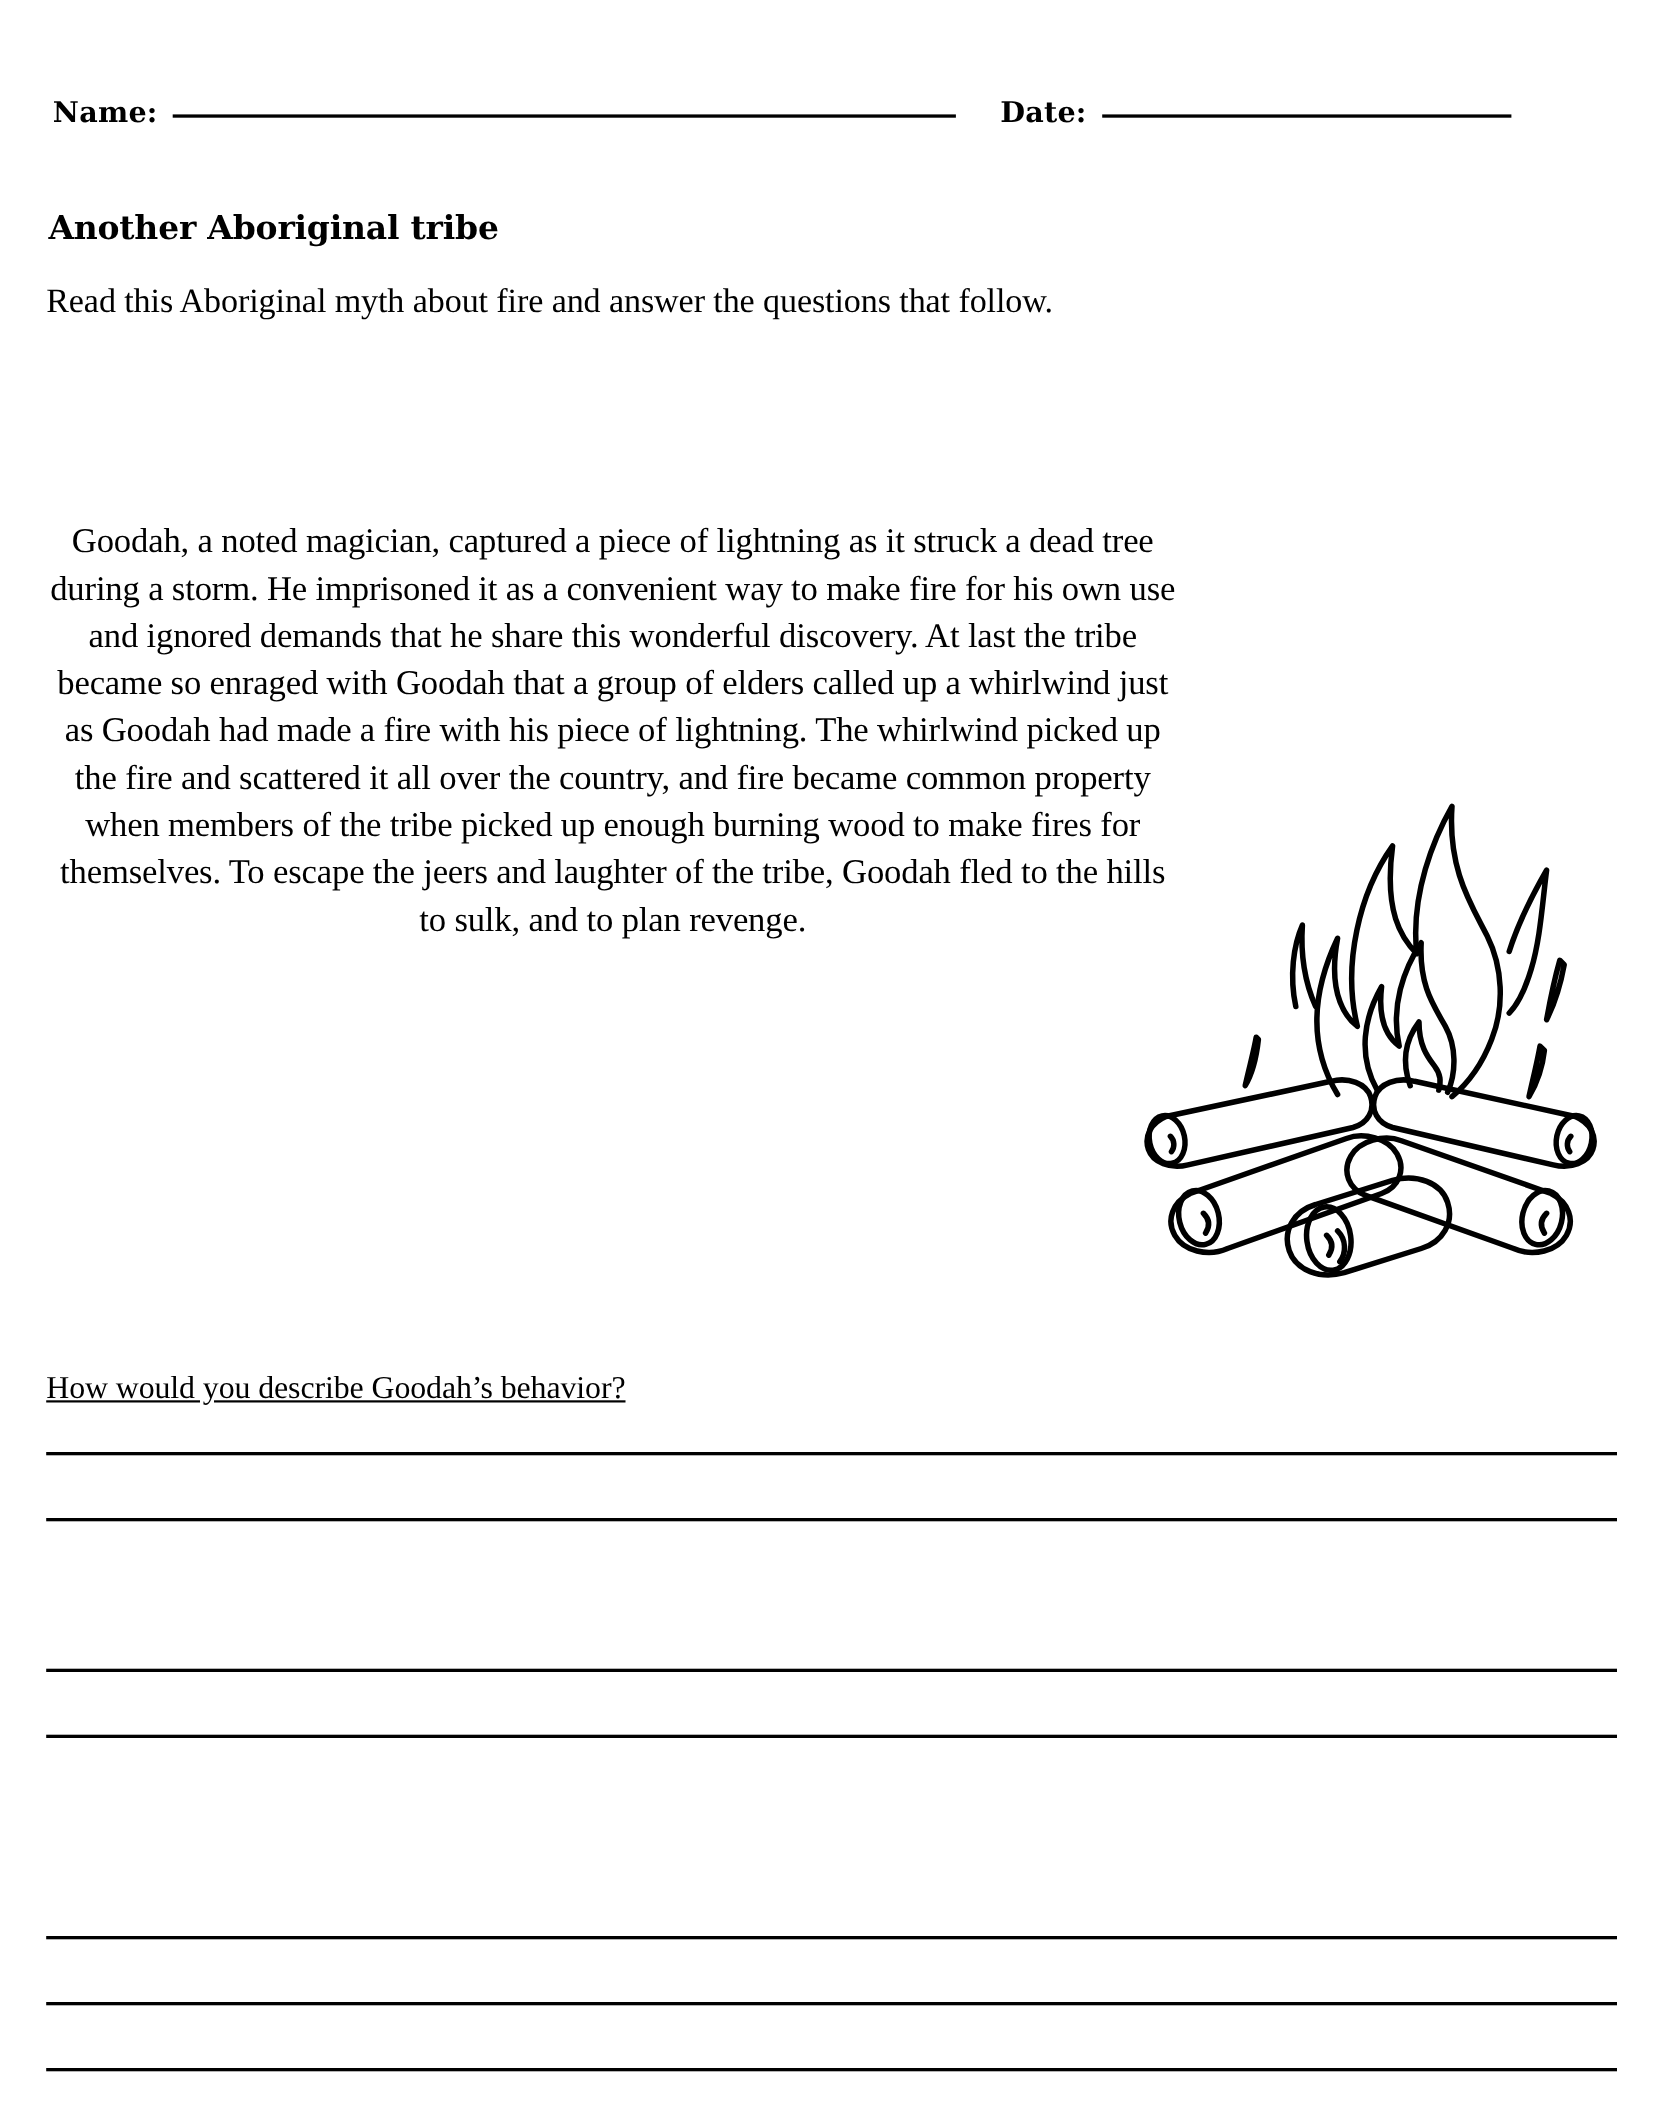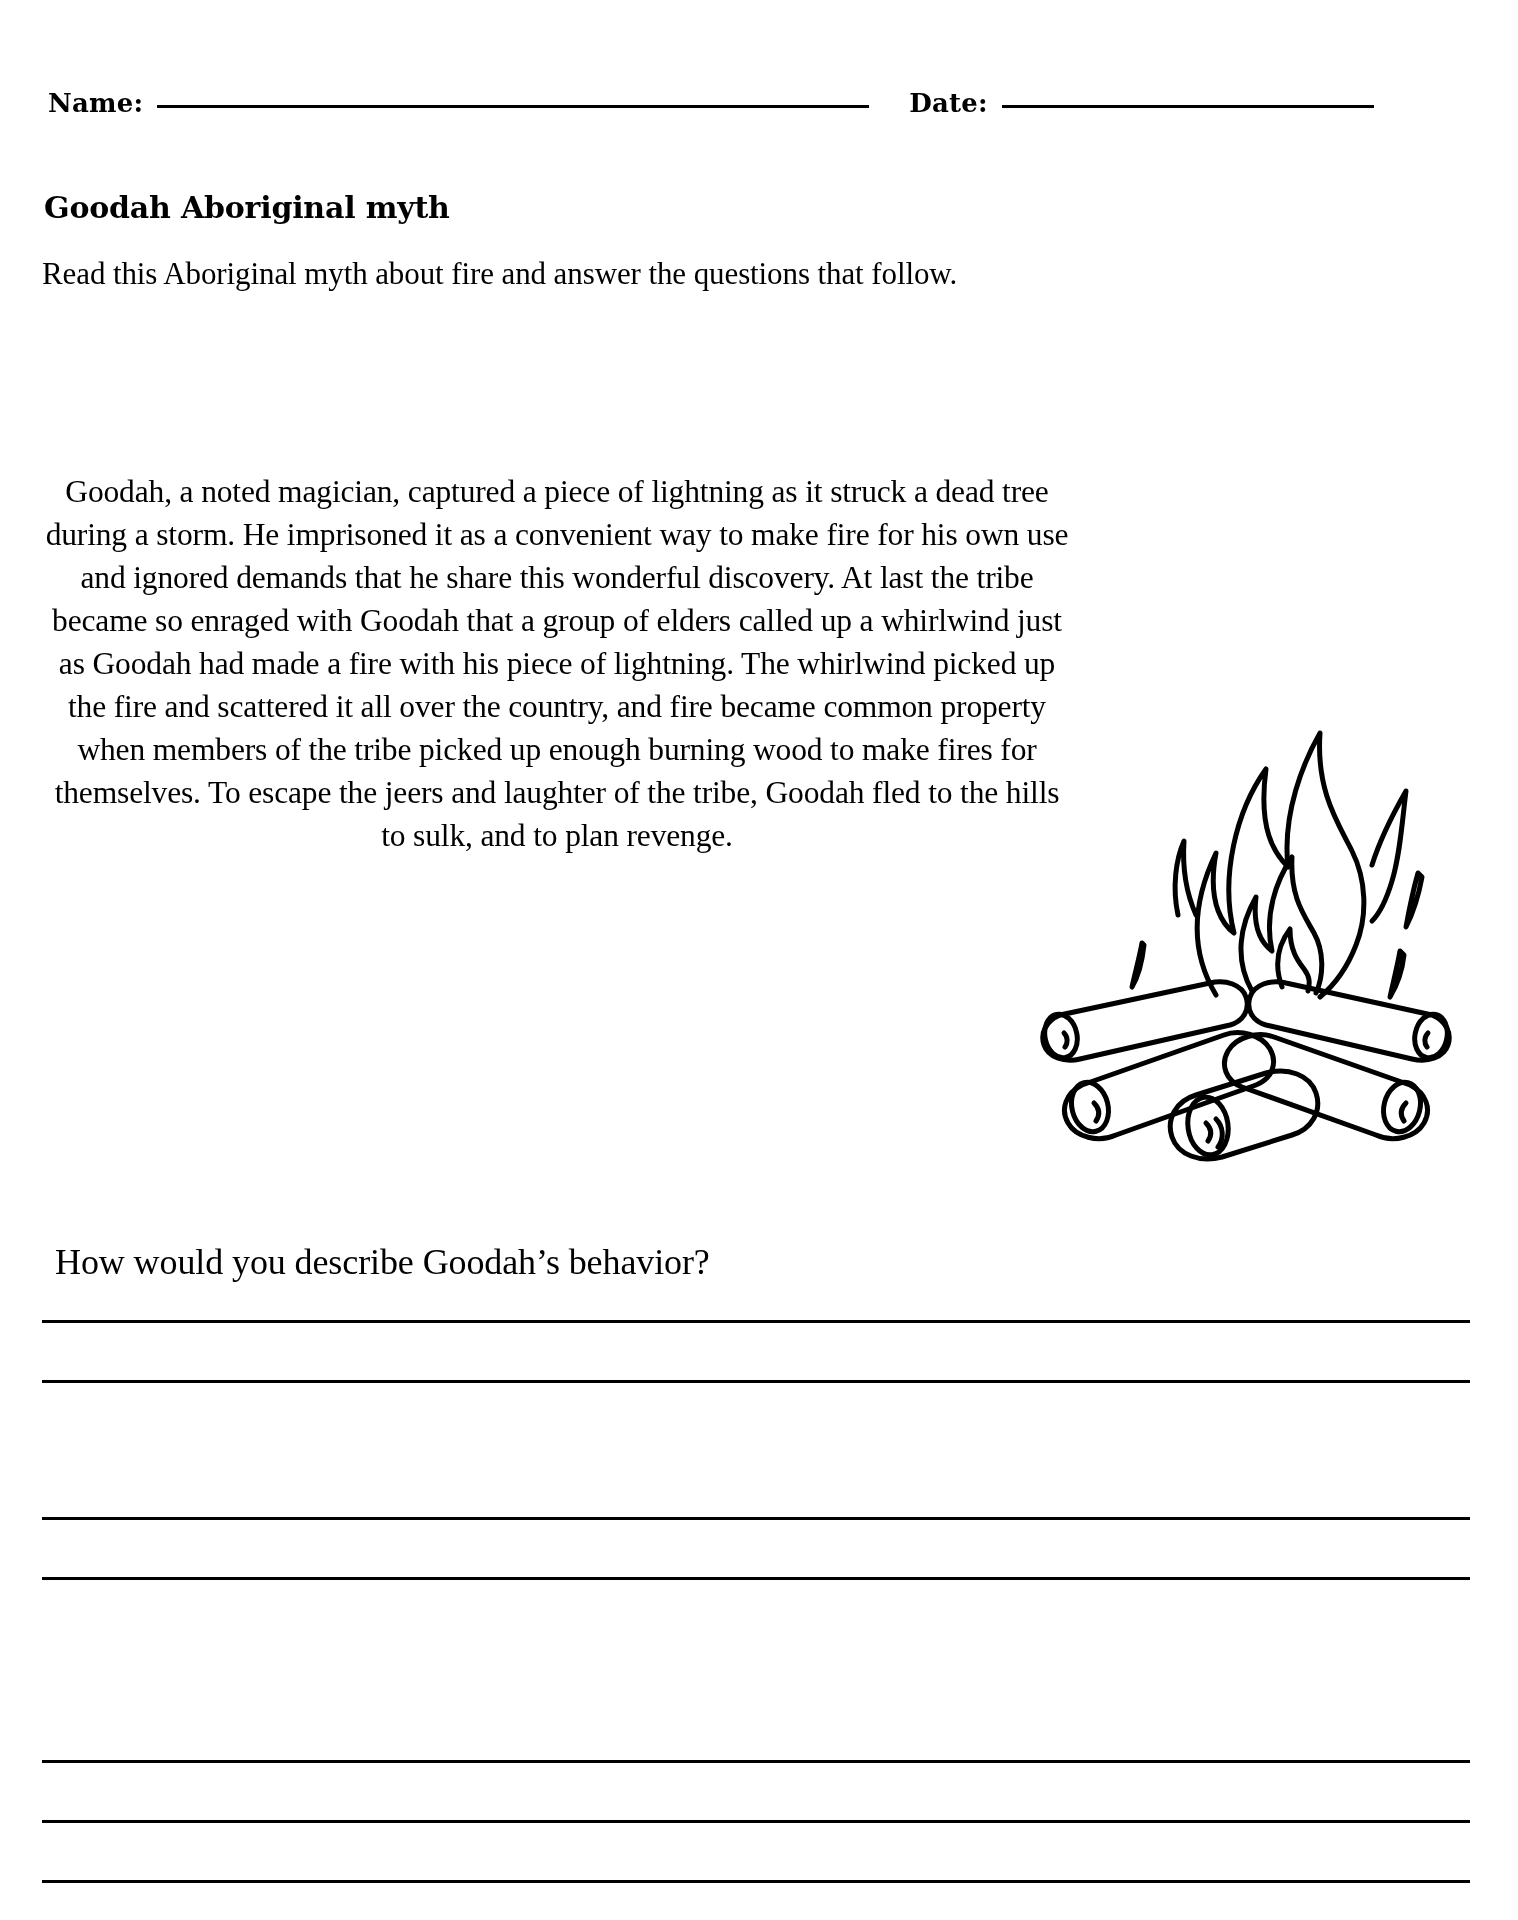--- a/index.html
+++ b/index.html
@@ -102,25 +102,26 @@
     left: 1020px;
     top: 615px;
     width: 450px;
     height: 560px;
   }
   .illustration svg { display: block; }
 
   
   .question {
     position: absolute;
-    left: 55px;
+    left: 42px;
     width: 1400px;
-    font-size: 36px;
+    font-size: 29px;
     line-height: 44px;
     letter-spacing: -0.1px;
+    text-decoration: underline;
   }
   .q1 { top: 1240px; }
   .q2 { top: 1437px; }
   .q3 { top: 1634px; }
 
   .answer-line {
     position: absolute;
     left: 42px;
     width: 1428px;
     border-bottom: 3px solid #000;
@@ -140,21 +141,21 @@
 <div class="page">
 
   <div class="header-row">
     <span class="hdr-label">Name:</span>
     <span class="hdr-line name-line"></span>
     <span class="date-gap"></span>
     <span class="hdr-label">Date:</span>
     <span class="hdr-line date-line"></span>
   </div>
 
-  <div class="section-title">Goodah Aboriginal myth</div>
+  <div class="section-title">Another Aboriginal tribe</div>
   <div class="instructions">Read this Aboriginal myth about fire and answer the questions that follow.</div>
 
 
   <div class="story">
     <p>Goodah, a noted magician, captured a piece of lightning as it struck a dead tree during a storm. He imprisoned it as a convenient way to make fire for his own use and ignored demands that he share this wonderful discovery. At last the tribe became so enraged with Goodah that a group of elders called up a whirlwind just as Goodah had made a fire with his piece of lightning. The whirlwind picked up the fire and scattered it all over the country, and fire became common property when members of the tribe picked up enough burning wood to make fires for themselves. To escape the jeers and laughter of the tribe, Goodah fled to the hills to sulk, and to plan revenge.</p>
   </div>
 
   <div class="illustration">
     <svg width="450" height="560" viewBox="0 0 450 560" fill="none" stroke="#000" stroke-width="5" stroke-linecap="round" stroke-linejoin="round">
 

